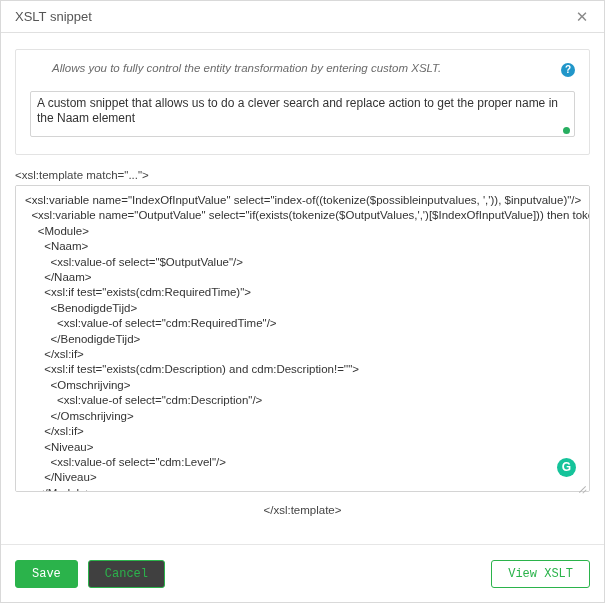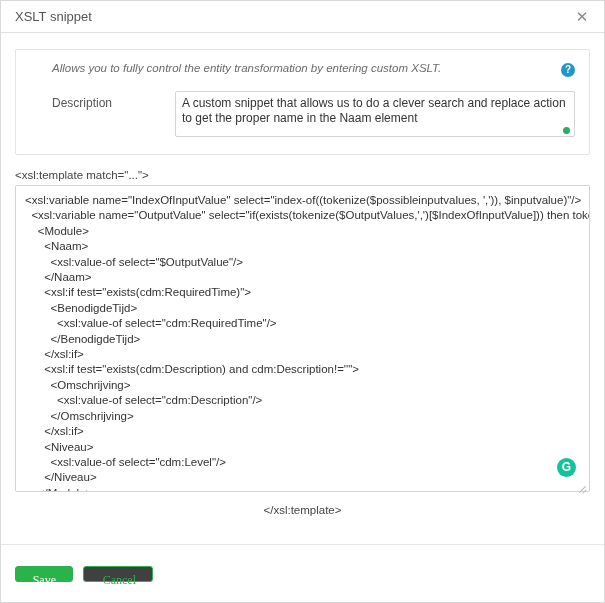--- a/index.html
+++ b/index.html
@@ -214,25 +214,25 @@
   .footer {
     border-top: 1px solid #e6e6e6;
     height: 58px;
     min-height: 58px;
     display: flex;
     align-items: center;
     padding: 0 14px;
     box-sizing: border-box;
   }
   .btn {
-    font-family: Liberation Serif, serif;
+    font-family: Liberation Mono, monospace;
     font-size: 12px;
     border-radius: 3px;
     padding: 0 16px;
-    height: 16px;
+    height: 28px;
     line-height: 26px;
     box-sizing: border-box;
     cursor: pointer;
     text-align: right;
     user-select: none;
   }
   .btn-save {
     background: #2bb34b;
     border: 1px solid #2bb34b;
     color: #ffffff;
@@ -264,21 +264,20 @@
   </div>
 
   <div class="content">
 
     <div class="desc-panel">
       <div class="desc-hint-row">
         <div class="desc-hint">Allows you to fully control the entity transformation by entering custom XSLT.</div>
         <div class="help-icon">?</div>
       </div>
       <div class="desc-row">
-        <div class="desc-label">Description</div>
         <div class="desc-textarea-wrap">
           <textarea class="desc-textarea" placeholder="" style="">A custom snippet that allows us to do a clever search and replace action to get the proper name in the Naam element</textarea>
           <div class="green-dot"></div>
         </div>
       </div>
     </div>
 
     <div class="tmpl-open">&lt;xsl:template match="..."&gt;</div>
 
     <div class="code-wrap">
@@ -306,15 +305,16 @@
       <div class="resize-grip"></div>
     </div>
 
     <div class="tmpl-close">&lt;/xsl:template&gt;</div>
 
   </div>
 
   <div class="footer">
     <div class="btn btn-save">Save</div>
     <div class="btn btn-cancel">Cancel</div>
+    <div class="btn btn-viewxslt">View XSLT</div>
   </div>
 
 </div>
 
 </body></html>

